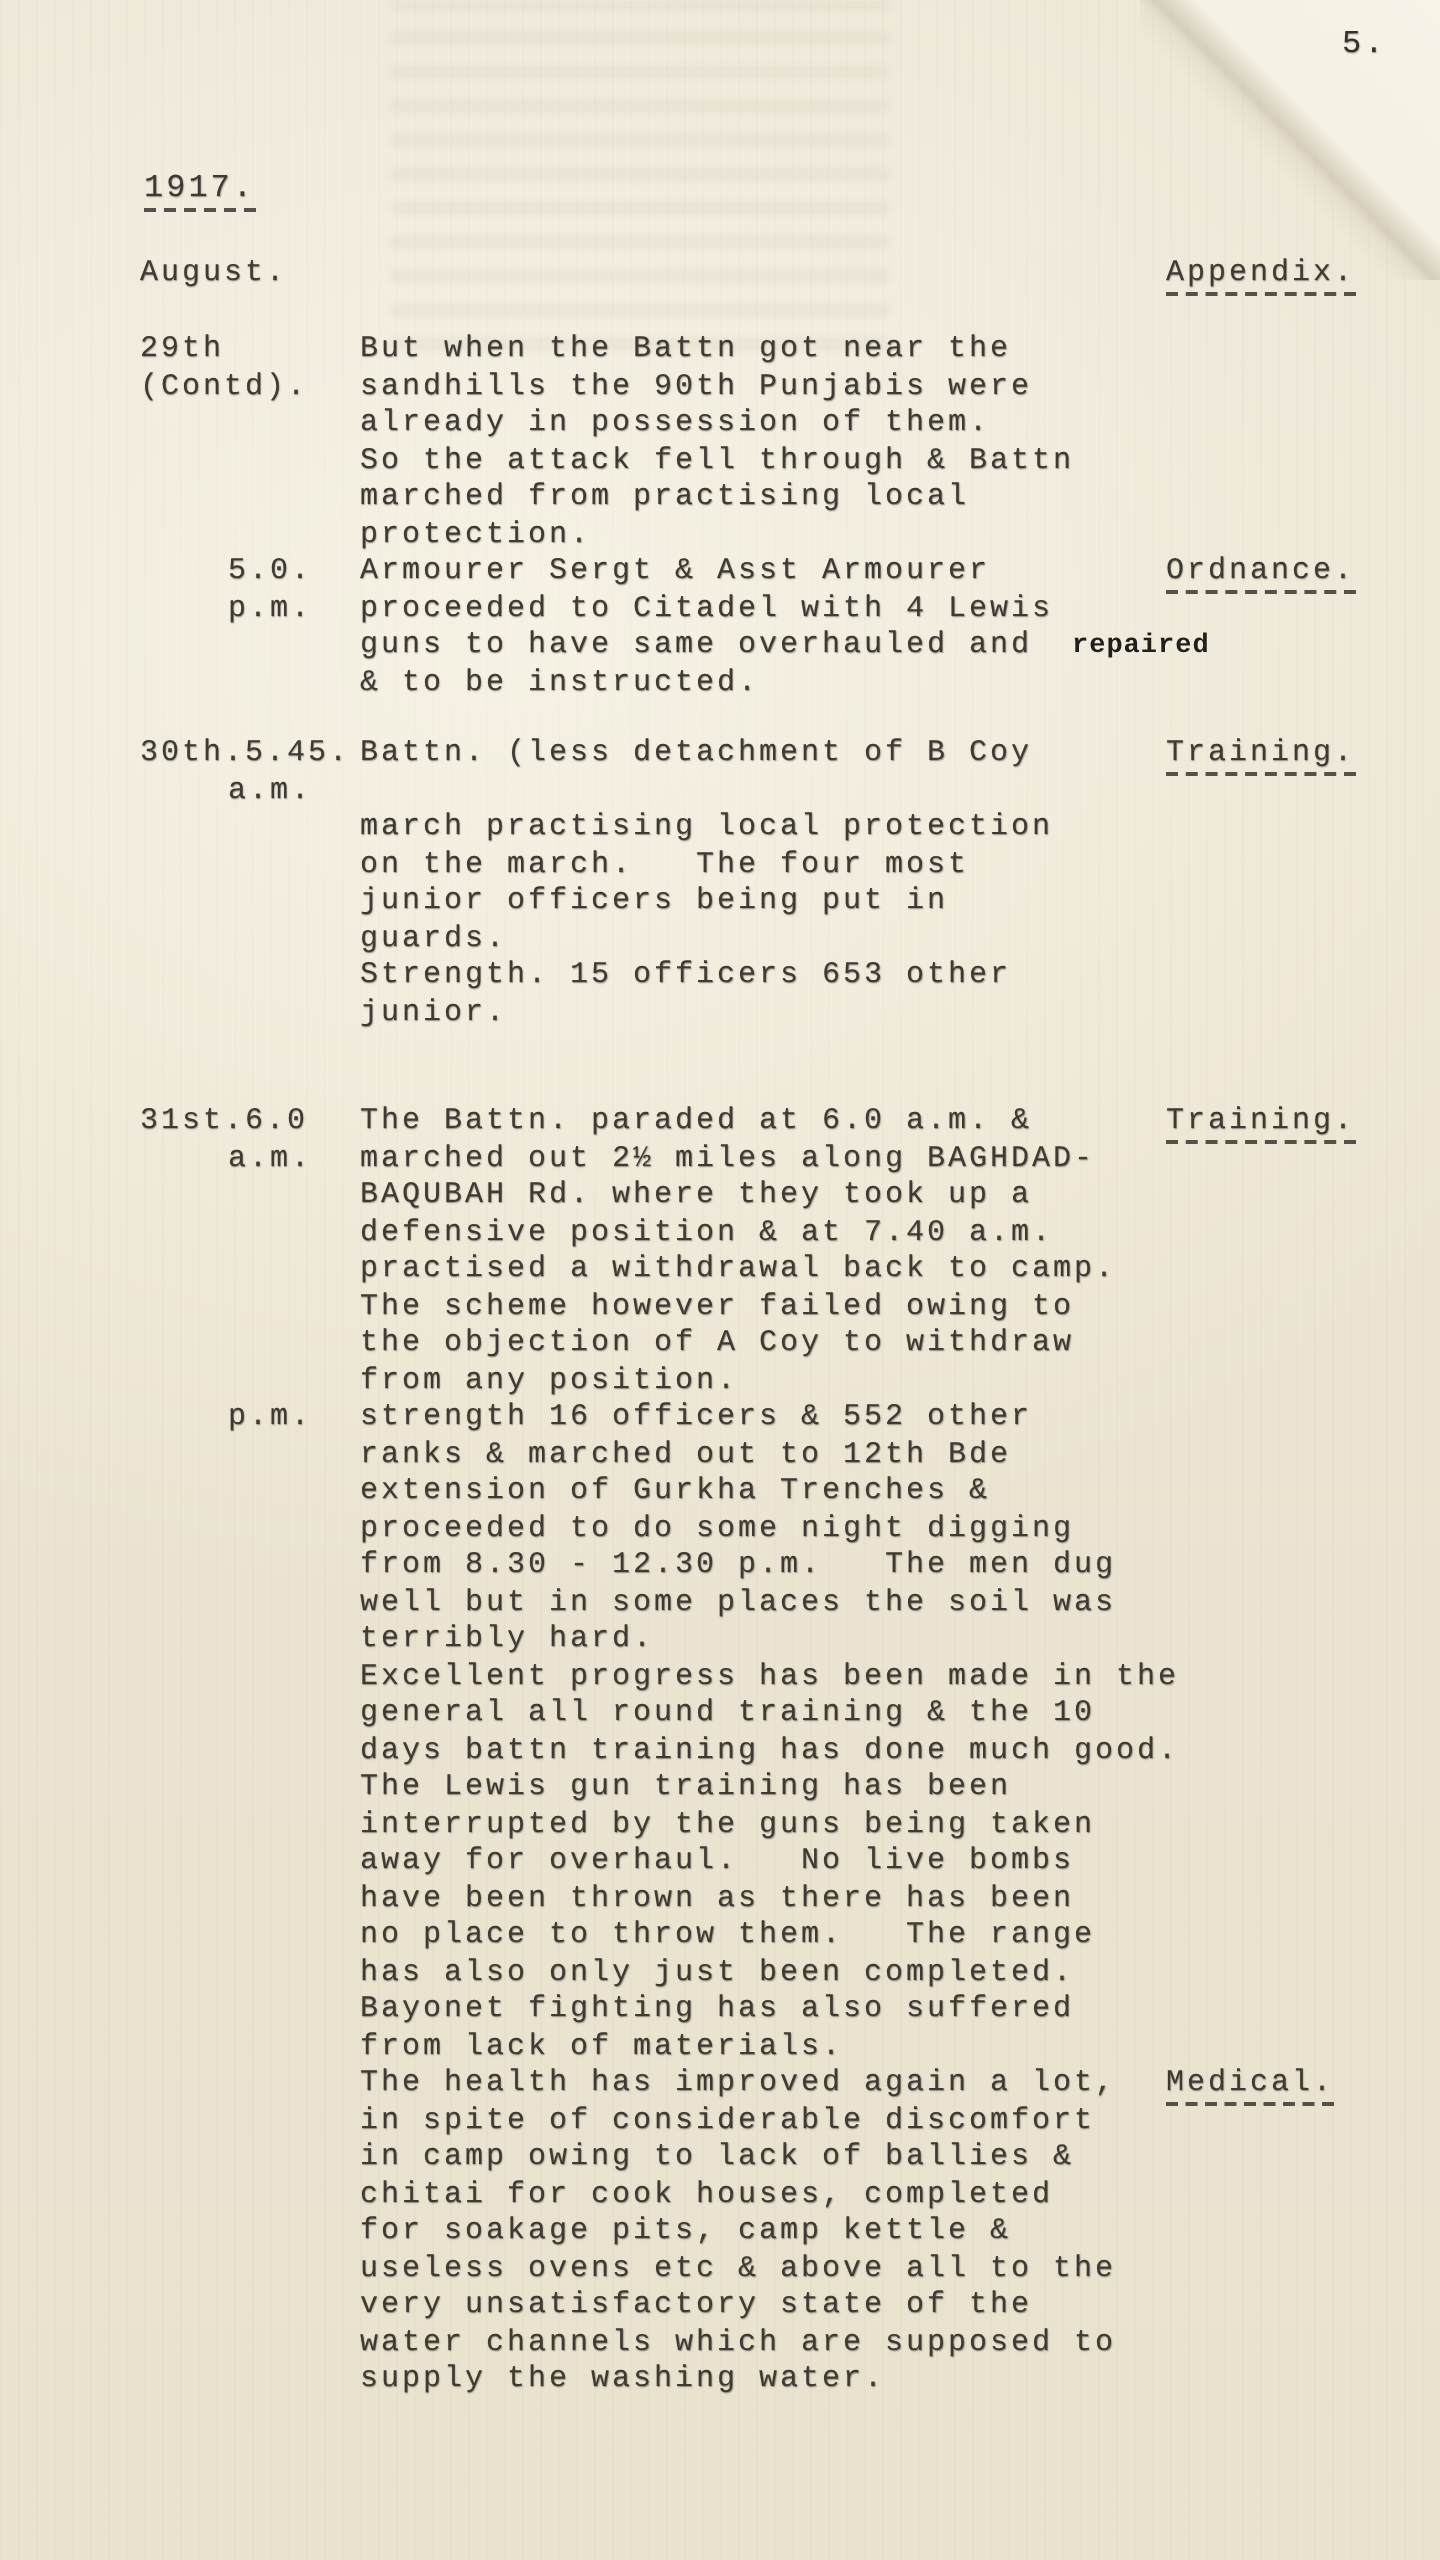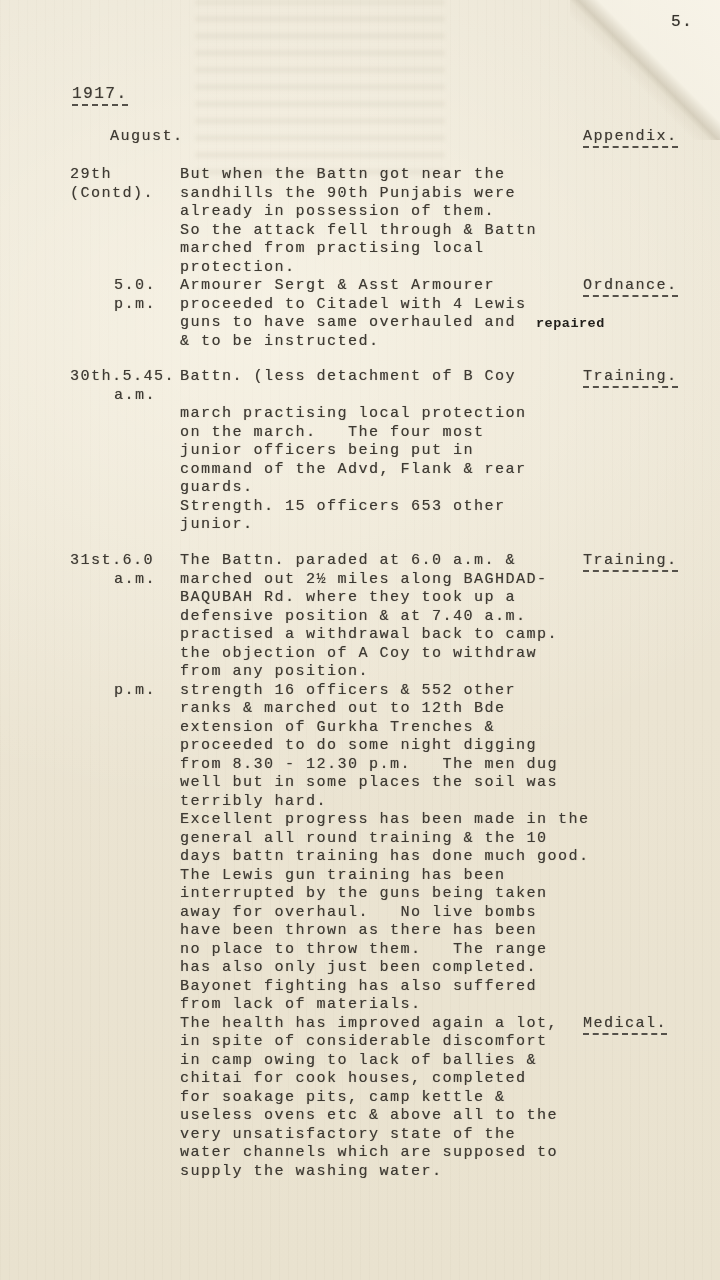--- a/index.html
+++ b/index.html
@@ -34,21 +34,21 @@
   .ink { text-shadow: 0.3px 0.3px 0.7px rgba(62,58,51,0.55); }
   .pagenum {
     position:absolute; left:671px; top:13px;
     font-size:16px; letter-spacing:1.5px; color:#35322c;
     text-shadow:0.3px 0.3px 0.7px rgba(62,58,51,0.55);
   }
   .year {
     position:absolute; left:72px; top:85px;
     font-size:16px; letter-spacing:1.5px;
   }
-  .month { position:absolute; left:70px; top:128px; font-size:15px; letter-spacing:1.5px;margin-left:40px; }
+  .month { position:absolute; left:70px; top:128px; font-size:15px; letter-spacing:1.5px; }
   .appendix { position:absolute; left:583px; top:128px; font-size:15px; letter-spacing:1.5px; }
   .u { border-bottom:2.5px dashed #55514a; padding-bottom:1px; }
   .entry { position:absolute; left:70px; width:648px; font-size:15px; letter-spacing:1.5px; }
   #entry-0 { top:166px;text-align:center; }
   #entry-1 { top:368px; }
   #entry-2 { top:552px; }
   .line { position:relative; height:18.5px; white-space:pre; }
   .lbl { position:absolute; left:0; top:0; }
   .lbl.time { left:44px; }
   .txt { position:absolute; left:110px; top:0; }
@@ -87,31 +87,31 @@
       <div class="line"><span class="lbl time">p.m.</span><span class="txt">proceeded to Citadel with 4 Lewis</span></div>
       <div class="line"><span class="txt">guns to have same overhauled and</span><span class="add">repaired</span></div>
       <div class="line"><span class="txt">&amp; to be instructed.</span></div>
     </div>
   <div class="entry" id="entry-1">
       <div class="line"><span class="lbl date">30th.5.45.</span><span class="txt">Battn. (less detachment of B Coy</span><span class="note u">Training.</span></div>
       <div class="line"><span class="lbl time">a.m.</span></div>
       <div class="line"><span class="txt">march practising local protection</span></div>
       <div class="line"><span class="txt">on the march.   The four most</span></div>
       <div class="line"><span class="txt">junior officers being put in</span></div>
-      <div class="line"><span class="txt">command of the Advd, Flank &amp; rear</span></div>
       <div class="line"><span class="txt">guards.</span></div>
       <div class="line"><span class="txt">Strength. 15 officers 653 other</span></div>
       <div class="line"><span class="txt">junior.</span></div>
     </div>
   <div class="entry" id="entry-2">
       <div class="line"><span class="lbl date">31st.6.0</span><span class="txt">The Battn. paraded at 6.0 a.m. &amp;</span><span class="note u">Training.</span></div>
       <div class="line"><span class="lbl time">a.m.</span><span class="txt">marched out 2½ miles along BAGHDAD-</span></div>
       <div class="line"><span class="txt">BAQUBAH Rd. where they took up a</span></div>
       <div class="line"><span class="txt">defensive position &amp; at 7.40 a.m.</span></div>
       <div class="line"><span class="txt">practised a withdrawal back to camp.</span></div>
+      <div class="line"><span class="txt">The scheme however failed owing to</span></div>
       <div class="line"><span class="txt">the objection of A Coy to withdraw</span></div>
       <div class="line"><span class="txt">from any position.</span></div>
       <div class="line"><span class="lbl time">p.m.</span><span class="txt">strength 16 officers &amp; 552 other</span></div>
       <div class="line"><span class="txt">ranks &amp; marched out to 12th Bde</span></div>
       <div class="line"><span class="txt">extension of Gurkha Trenches &amp;</span></div>
       <div class="line"><span class="txt">proceeded to do some night digging</span></div>
       <div class="line"><span class="txt">from 8.30 - 12.30 p.m.   The men dug</span></div>
       <div class="line"><span class="txt">well but in some places the soil was</span></div>
       <div class="line"><span class="txt">terribly hard.</span></div>
       <div class="line"><span class="txt">Excellent progress has been made in the</span></div>

